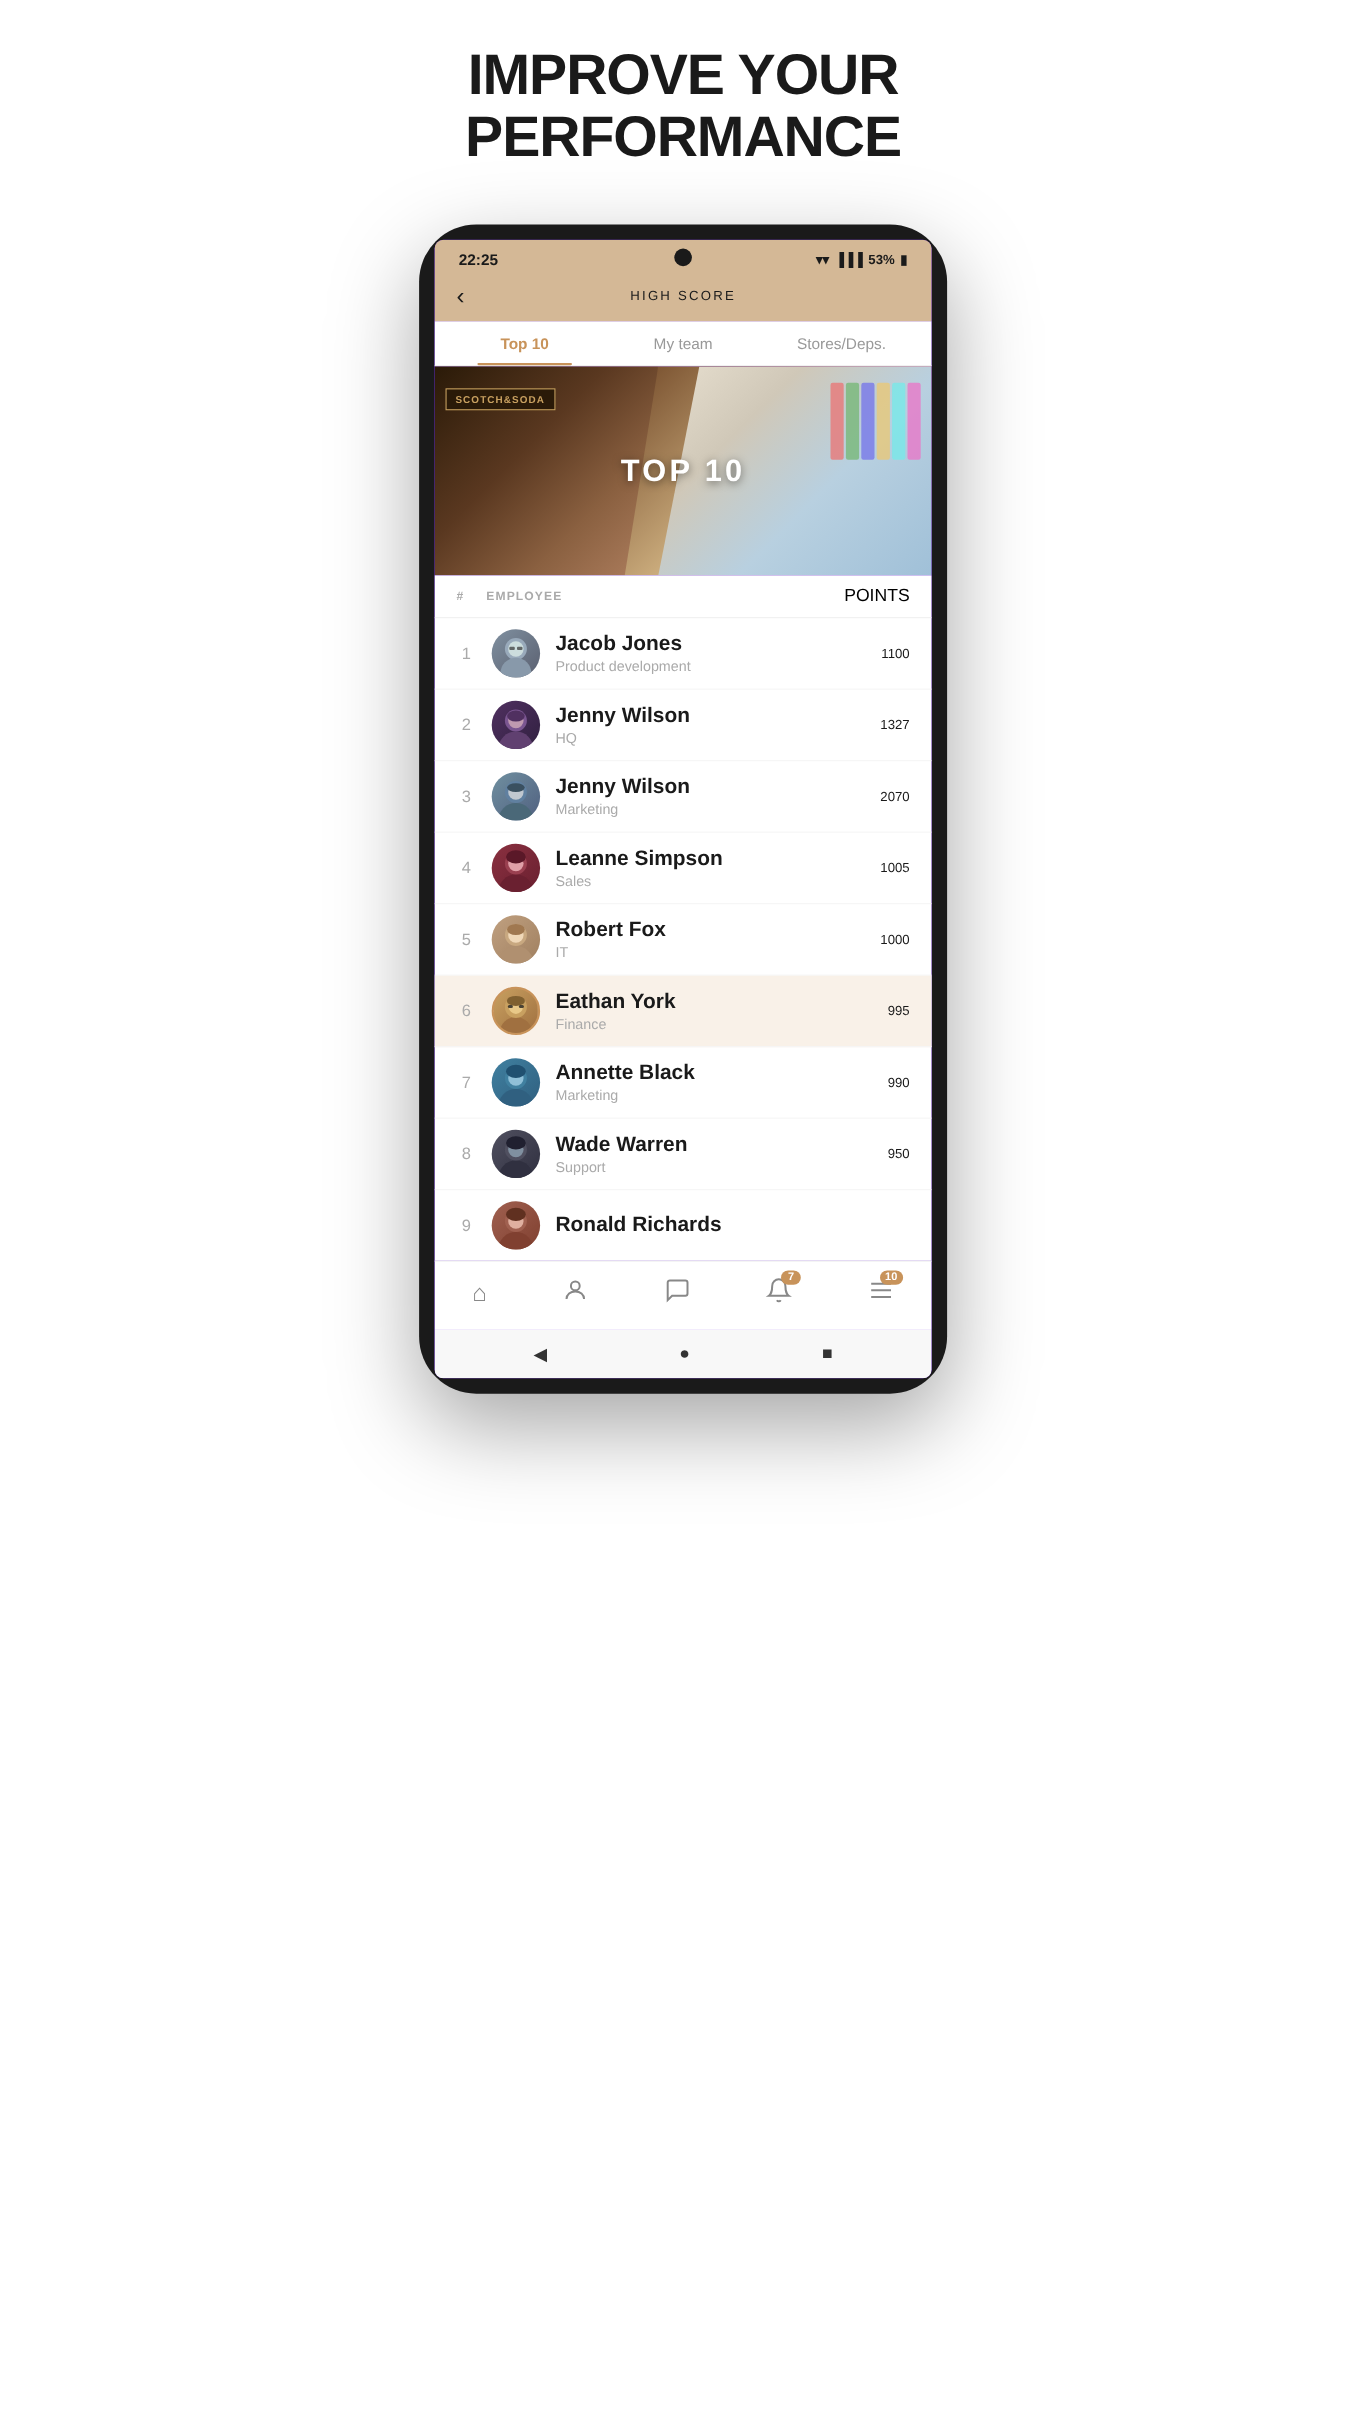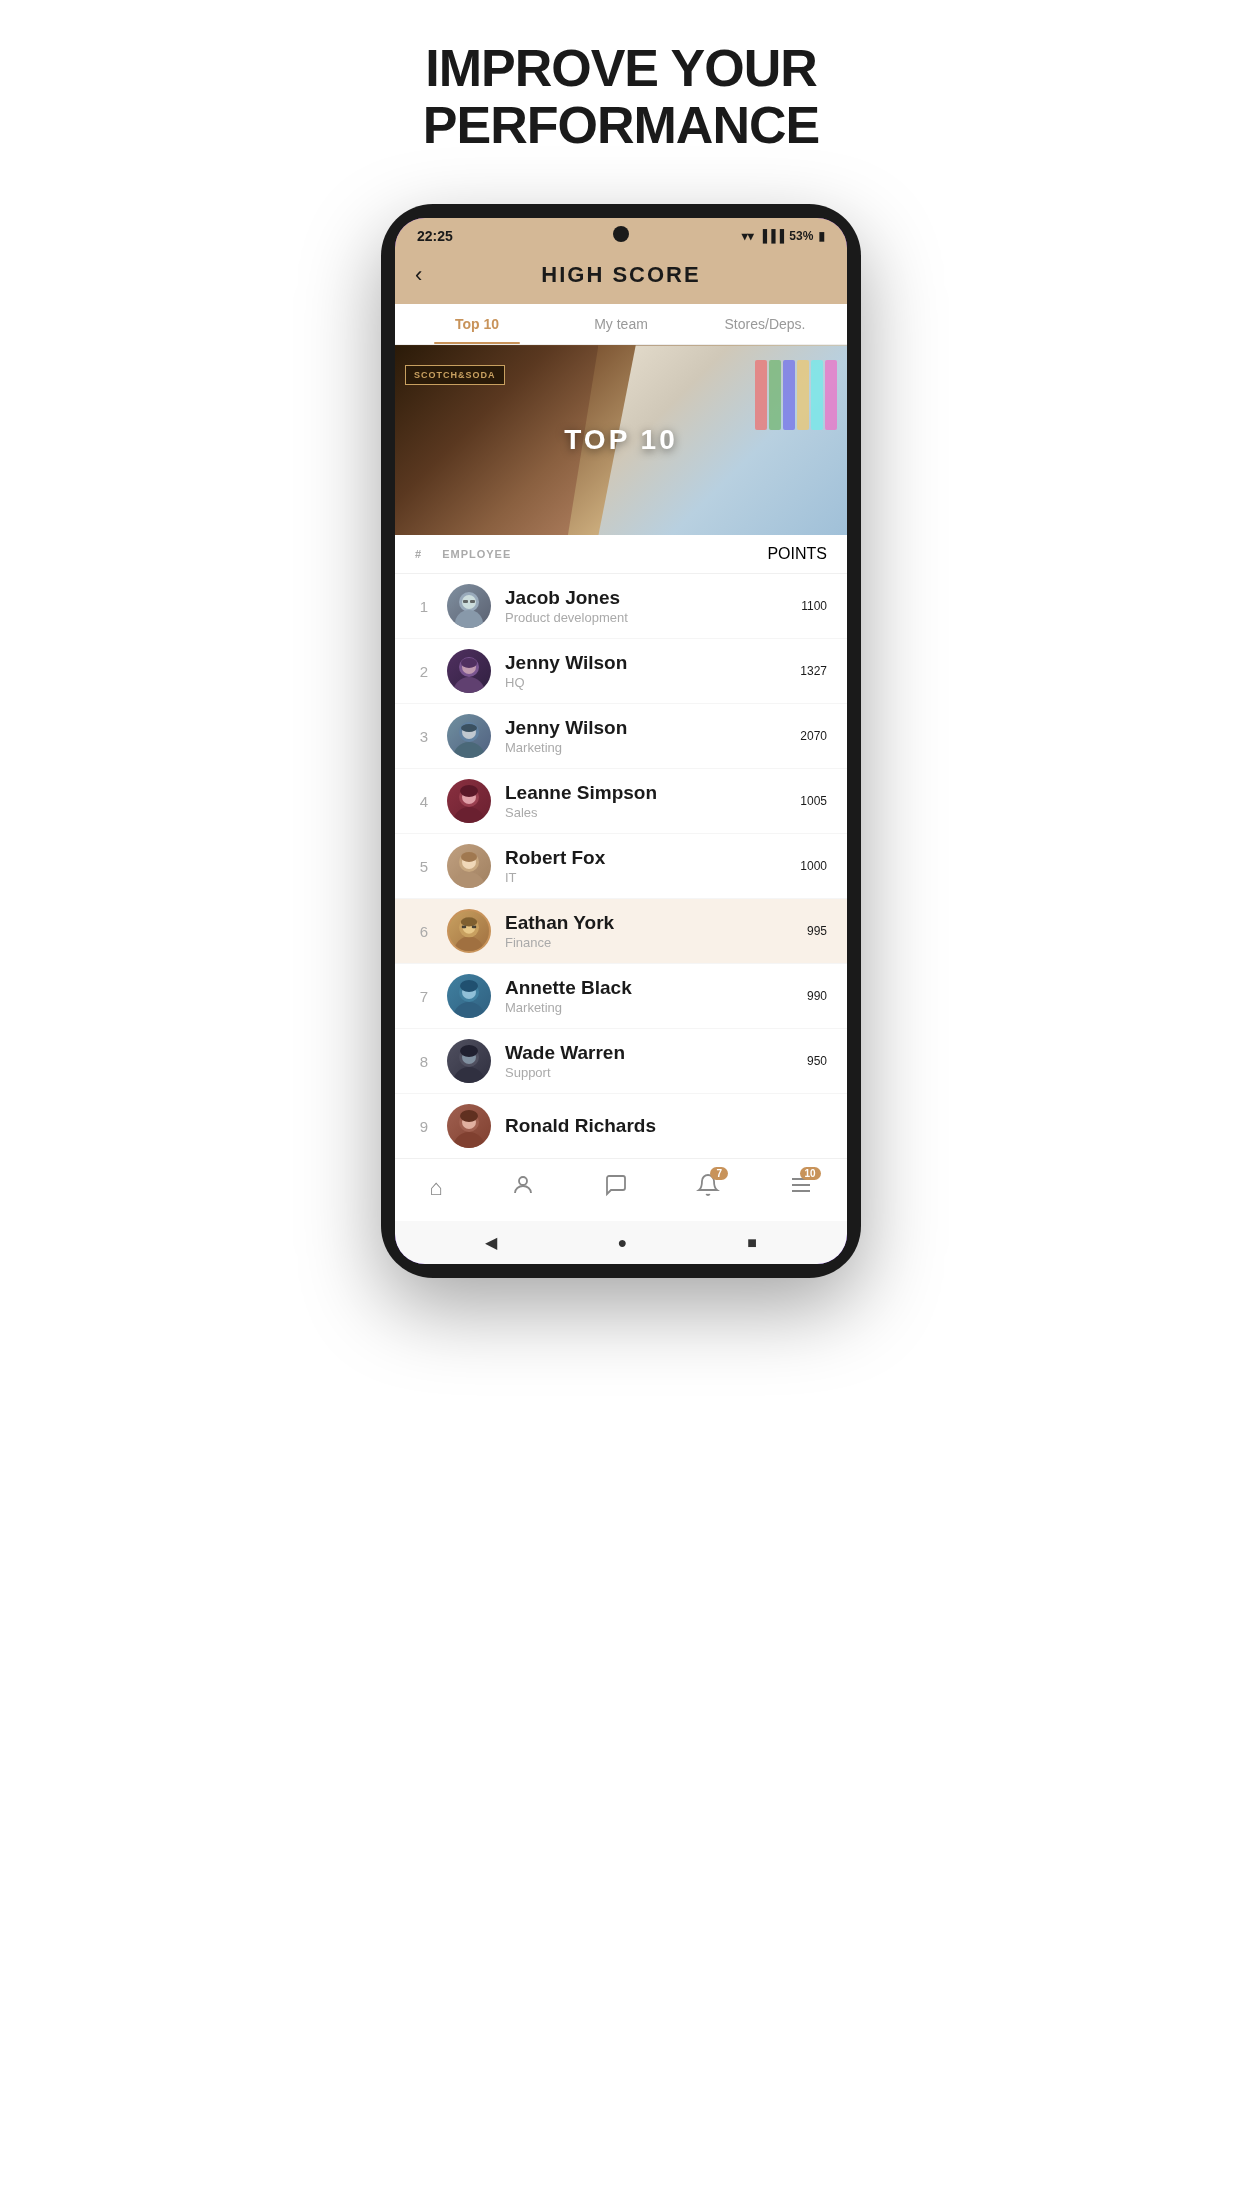--- a/index.html
+++ b/index.html
@@ -27,21 +27,21 @@
       width: 480px;
       background: #1a1a1a;
       border-radius: 52px;
       padding: 14px;
       box-shadow: 0 30px 80px rgba(0,0,0,0.35);
       position: relative;
     }
 
     .phone-inner {
       background: #6d28d9;
-      border-radius: 30px;
+      border-radius: 8px;
       overflow: hidden;
       position: relative;
     }
 
     
     .status-bar {
       background: #d4b896;
       display: flex;
       justify-content: space-between;
       align-items: center;
@@ -76,22 +76,22 @@
       position: relative;
     }
     .back-arrow {
       position: absolute;
       left: 20px;
       font-size: 22px;
       color: #1a1a1a;
       font-weight: 300;
     }
     .header-title {
-      font-size: 22px;
-      font-weight: 700;
+      font-size: 12px;
+      font-weight: 400;
       letter-spacing: 2px;
       color: #1a1a1a;
       text-transform: uppercase;
     }
 
     
     .tabs {
       background: #fff;
       display: flex;
       border-bottom: 1px solid #eee;

